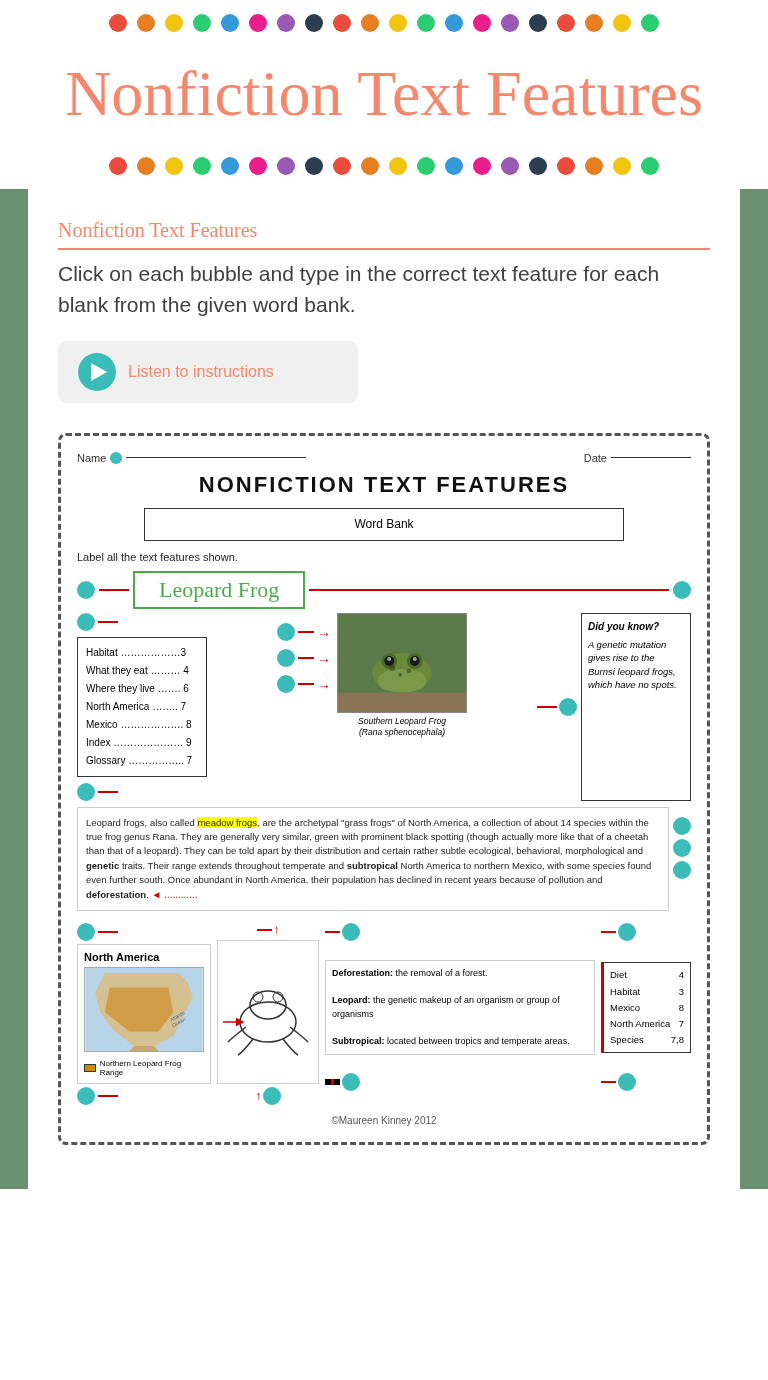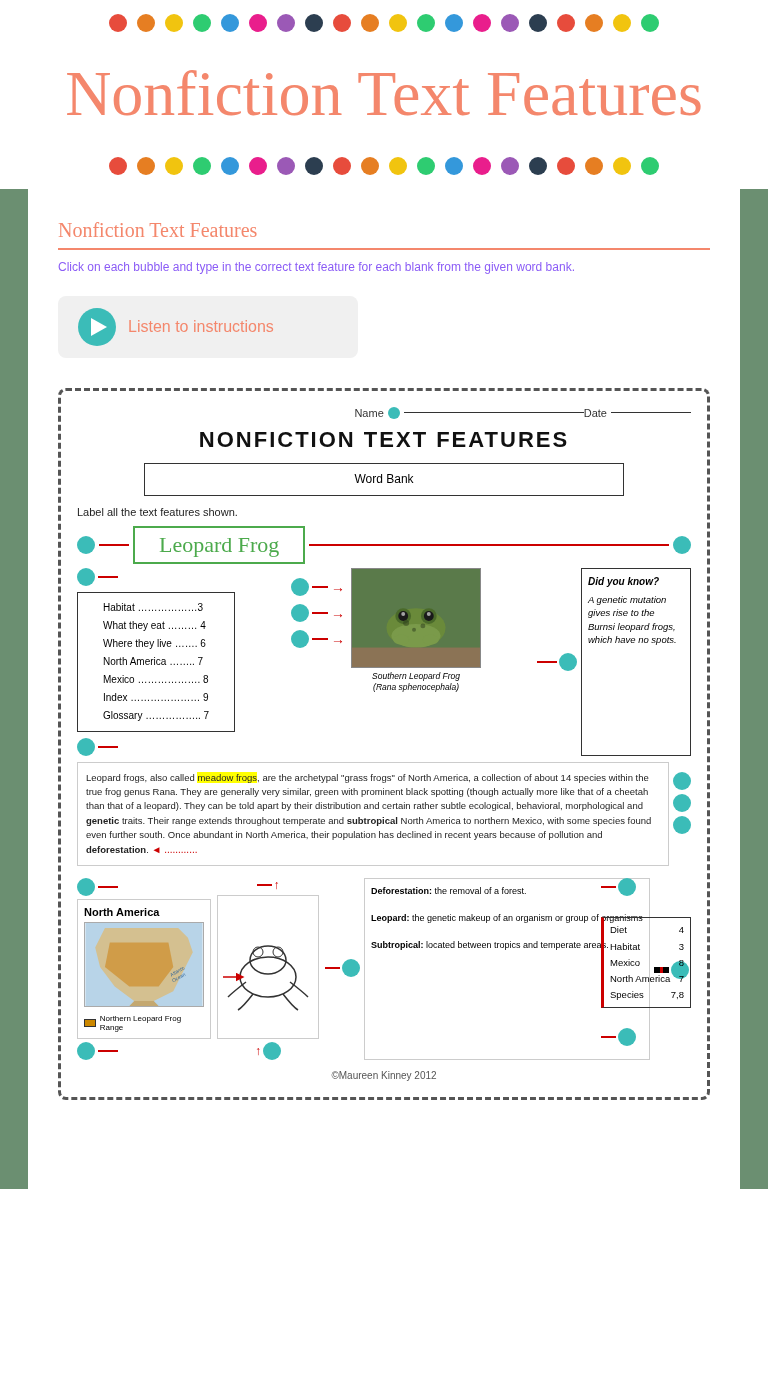--- a/index.html
+++ b/index.html
@@ -63,22 +63,22 @@
       font-family: 'Comic Sans MS', cursive;
       color: #f4876c;
       font-size: 20px;
       font-weight: normal;
       margin-bottom: 8px;
       border-bottom: 2px solid #f4876c;
       padding-bottom: 6px;
     }
 
     .instructions-text {
-      font-size: 12px;
-      color: #8b5cf6;
+      font-size: 21px;
+      color: #404040;
       margin-bottom: 20px;
       line-height: 1.5;
     }
 
     
     .listen-btn {
       display: flex;
       align-items: center;
       gap: 12px;
       background: #f0f0f0;
@@ -117,21 +117,21 @@
     .worksheet {
       border: 3px dashed #555;
       border-radius: 8px;
       padding: 16px;
       background: #fff;
       position: relative;
     }
 
     .ws-name-date {
       display: flex;
-      justify-content: flex-end;
+      justify-content: space-between;
       font-size: 11px;
       color: #333;
       margin-bottom: 8px;
     }
     .ws-name-line {
       display: flex;
       align-items: center;
       gap: 4px;
     }
     .ws-name-line span { font-size: 11px; }
@@ -186,21 +186,21 @@
     
     .frog-main {
       display: flex;
       gap: 6px;
       margin-bottom: 6px;
     }
 
     
     .toc-box {
       border: 1px solid #333;
-      padding: 6px 25px;
+      padding: 6px 8px;
       font-size: 10px;
       line-height: 1.8;
       min-width: 130px;
       flex-shrink: 0;
     }
     .frog-photo-placeholder {
       width: 130px;
       height: 100px;
       background: linear-gradient(135deg, #556b2f, #8b7355, #4a6741);
       border: 1px solid #888;
@@ -594,21 +594,21 @@
                 </marker>
               </defs>
             </svg>
           </div>
           <div style="display:flex;align-items:center;gap:2px;">
             <span style="color:#cc0000;font-size:12px;">↑</span>
             <div class="bubble-anchor"></div>
           </div>
         </div>
 
-        <div style="display:flex;flex-direction:row;gap:4px;">
+        <div style="display:flex;flex-direction:column;gap:16px;">
           <div style="display:flex;align-items:center;gap:2px;margin-bottom:3px;">
             <div style="height:2px;background:#cc0000;width:15px;"></div>
             <div class="bubble-anchor"></div>
           </div>
           <div class="glossary-box">
             <p><span class="gloss-term">Deforestation:</span> the removal of a forest.</p>
             <br>
             <p><span class="gloss-term">Leopard:</span> the genetic makeup of an organism or group of organisms</p>
             <br>
             <p><span class="gloss-term">Subtropical:</span> located between tropics and temperate areas.</p>

